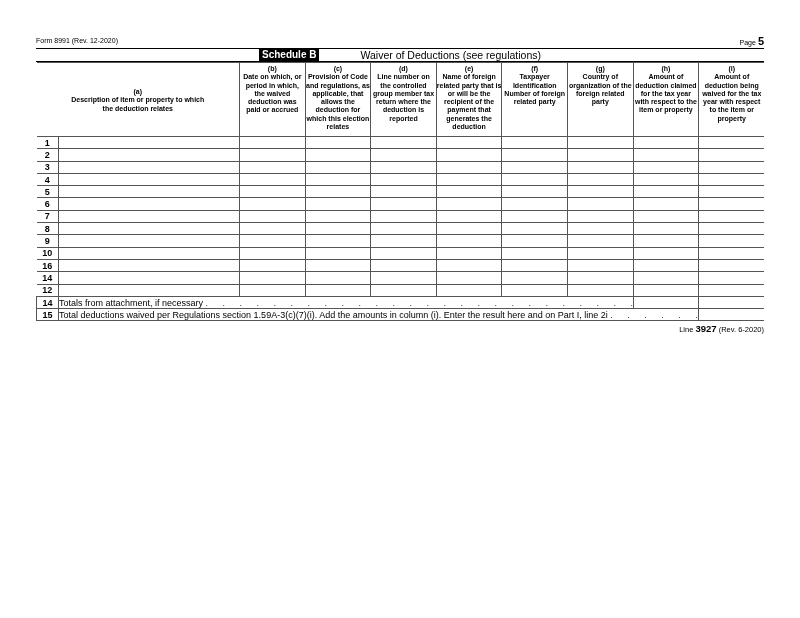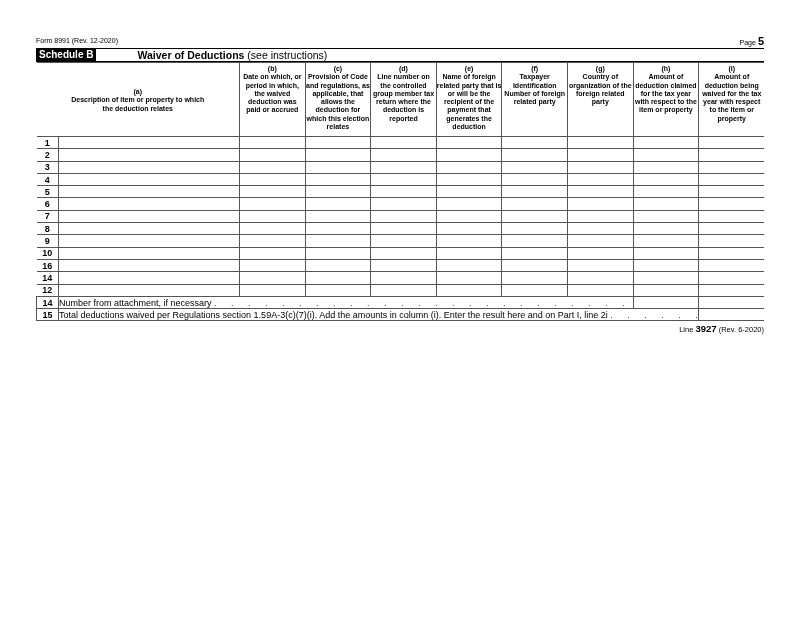--- a/index.html
+++ b/index.html
@@ -2,24 +2,24 @@
 <html><head>
 <meta charset="utf-8">
 <style>
   html, body { margin: 0; padding: 0; background: #ffffff; }
   body { width: 800px; height: 618px; position: relative; font-family: "Liberation Sans", sans-serif; color: #000; overflow: hidden; }
   .page { position: absolute; left: 36px; top: 34px; width: 728px; }
   .topline { position: relative; height: 14px; font-size: 7px; }
   .form-id { position: absolute; left: 0; top: 3px; }
   .page-num { position: absolute; right: 0; top: 1px; font-size: 7px; }
   .page-num b { font-size: 11px; font-weight: bold; }
-  .sched-bar { position: relative; height: 12px; border-top: 1.5px solid #000; border-bottom: 1px solid #000; display: flex; align-items: center; }
+  .sched-bar { position: relative; height: 12px; border-top: 1.5px solid #000; border-bottom: 1px solid #000; display: flex; align-items: center; justify-content: center; }
   .sched-tag { background: #000; color: #fff; font-weight: bold; font-size: 10px; padding: 0 3px; height: 12px; line-height: 12px; }
   .sched-title { font-size: 10.5px; margin-left: 5px; }
-  .sched-title b { font-weight: bold; padding-left: 36px; }
+  .sched-title b { font-weight: normal; padding-left: 36px; }
   table.grid { border-collapse: collapse; width: 728px; table-layout: fixed; }
   table.grid th, table.grid td { border: 0.8px solid #555; padding: 0; }
   table.grid th { font-size: 7px; font-weight: bold; vertical-align: top; text-align: center; line-height: 8.3px; height: 71px; padding-top: 2px; }
   table.grid th.desc { vertical-align: middle; border-left: none; }
   table.grid td { height: 11.3px; }
   td.num { font-size: 9px; font-weight: bold; text-align: center; border-left: none !important; border-right: 1px solid #555; }
   .c-num { width: 22px; }
   .c-a { width: 181px; }
   .c-col { width: 65.6px; }
   .tot-row td { border-left: none; border-right: none; font-size: 9px; height: 11px; }
@@ -35,21 +35,21 @@
 <body>
 
 <div class="page">
   <div class="topline">
     <span class="form-id">Form 8991 (Rev. 12-2020)</span>
     <span class="page-num"><span>Page</span> <b>5</b></span>
   </div>
 
   <div class="sched-bar">
     <span class="sched-tag">Schedule B</span>
-    <span class="sched-title"><b>Waiver of Deductions</b> <span>(see instructions)</span></span>
+    <span class="sched-title"><b>Waiver of Deductions</b> <span>(see regulations)</span></span>
   </div>
 
   <table class="grid">
     <colgroup>
       <col class="c-num">
         <col class="c-a">
       <col class="c-col">
         <col class="c-col">
         <col class="c-col">
         <col class="c-col">
@@ -252,21 +252,21 @@
           <td></td>
           <td></td>
           <td></td>
           <td></td>
           <td style="border-right: none;"></td>
         </tr>
       </tbody>
     <tbody>
       <tr class="tot-row">
         <td class="lnum">14</td>
-        <td class="lbl" colspan="7"><span>Number from attachment, if necessary</span> <span class="dots">. . . . . . . . . . . . . . . . . . . . . . . . . . . . . . . . . . . . . . . . . .</span></td>
+        <td class="lbl" colspan="7"><span>Totals from attachment, if necessary</span> <span class="dots">. . . . . . . . . . . . . . . . . . . . . . . . . . . . . . . . . . . . . . . . . .</span></td>
         <td class="box"></td>
         <td class="box" style="border-right:none"></td>
       </tr>
       <tr class="tot-row last-row">
         <td class="lnum">15</td>
         <td class="lbl" colspan="8"><span>Total deductions waived per Regulations section 1.59A-3(c)(7)(i). Add the amounts in column (i). Enter the result here and on Part I, line 2i</span> <span class="dots">. . . . . .</span></td>
         <td class="box" style="border-right:none"></td>
       </tr>
     </tbody>
   </table>

